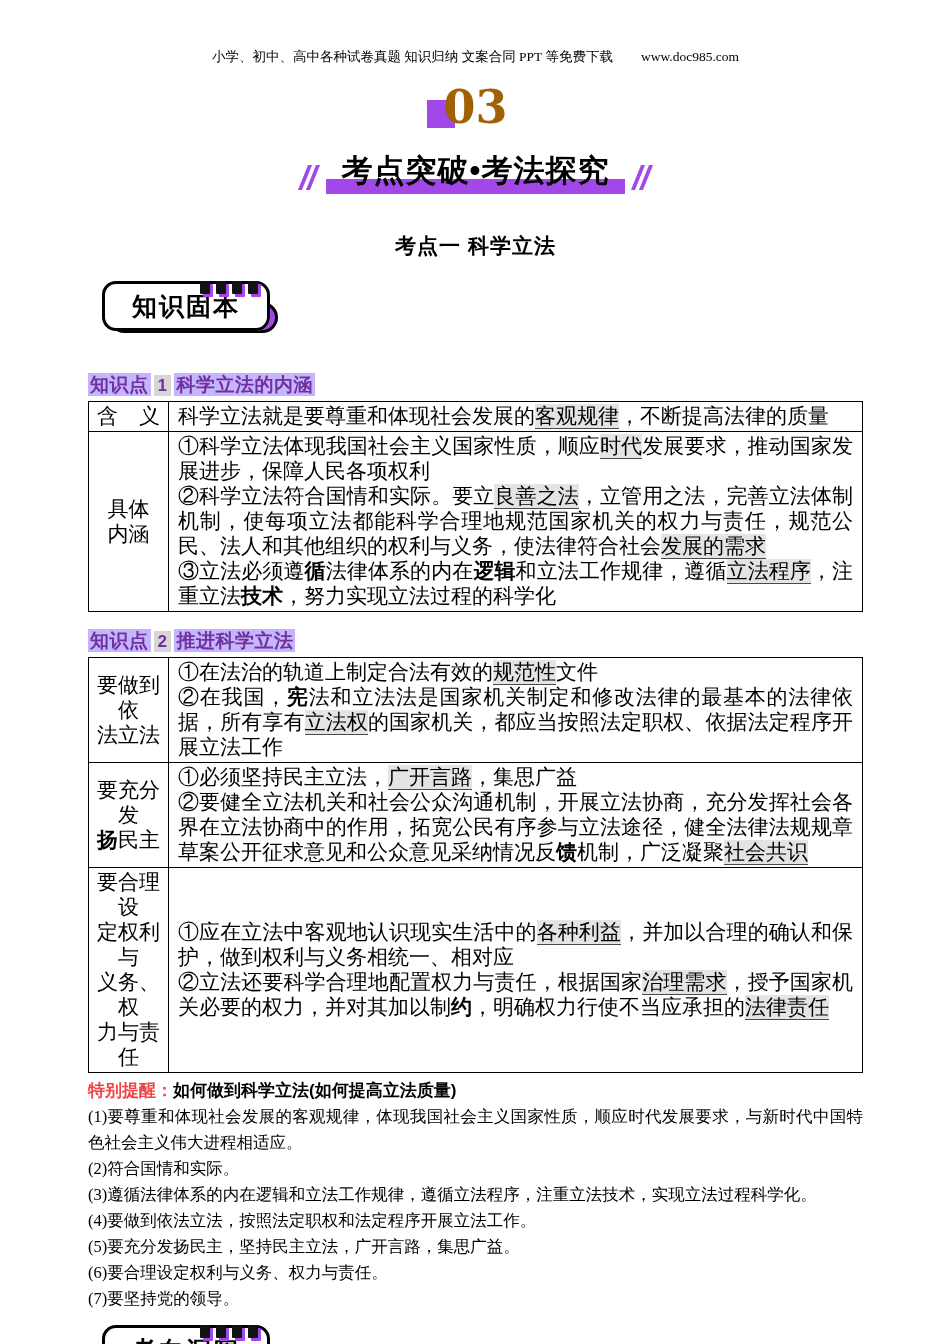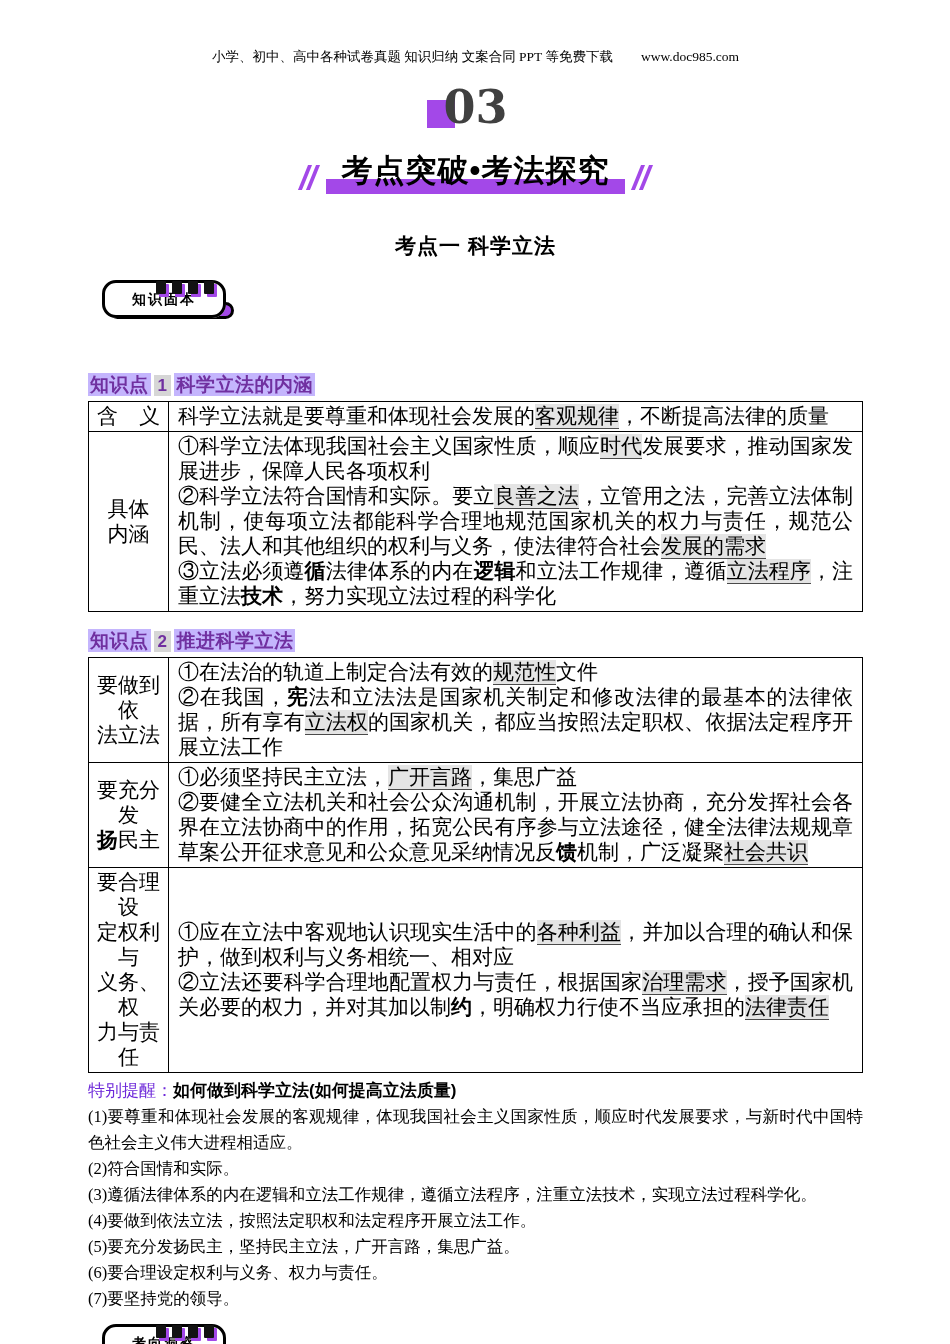--- a/index.html
+++ b/index.html
@@ -16,21 +16,21 @@
     text-align: center; font-size: 13.5px; color: #000;
     font-family: "Liberation Serif", serif; 
   }
   .doc-header .doc-url { margin-left: 28px; }
 
   
   .chapter { text-align: center; margin-top: 18px; }
   .chapter-num {
     position: relative; display: inline-block;
     font-family: "DejaVu Serif", serif; font-weight: bold;
-    font-size: 46px; line-height: 1; color: #404040; z-index: 1;
+    font-size: 46px; line-height: 1; color: #a16207; z-index: 1;
   }
   .chapter-num .num-text { position: relative; z-index: 1; }
   .purple-square {
     position: absolute; left: -16px; top: 16px; width: 28px; height: 28px;
     background: #a348e8; z-index: 0; display: inline-block;
   }
 
   
   .banner-row { display: flex; justify-content: center; align-items: flex-end; gap: 16px; margin-top: 20px; }
   .banner-title {
@@ -54,21 +54,21 @@
   
   .badge-wrap { margin-top: 30px; margin-left: 14px; height: 66px; }
   .badge { position: relative; display: inline-block; }
   .badge-back {
     position: absolute; left: 7px; top: 12px; right: -8px; bottom: -10px;
     background: #a348e8; border: 3px solid #000; border-radius: 18px;
   }
   .badge-front {
     position: relative; background: #fff; border: 3px solid #000; border-radius: 14px;
     padding: 8px 27px; font-family: "Liberation Sans", sans-serif;
-    font-weight: bold; font-size: 14px; letter-spacing: 2px; z-index: 1;
+    font-weight: bold; font-size: 25px; letter-spacing: 2px; z-index: 1;
   }
   .badge-squares { position: absolute; top: -9px; right: 12px; display: flex; gap: 6px; z-index: 2; }
   .badge-squares i { width: 10px; height: 13px; background: #121212; box-shadow: 3px 3px 0 #a348e8; border-radius: 1px; }
 
   
   .kp-heading {
     font-family: "Liberation Sans", sans-serif; font-weight: bold;
     font-size: 19px; color: #7030a0; margin-top: 16px; letter-spacing: 0.5px;
   }
   .kp-heading .hl { background: #c4b5fd; padding: 1px 2px; }
@@ -77,21 +77,21 @@
   
   table.kp-table { width: 100%; border-collapse: collapse; margin-top: 3px; }
   table.kp-table td { border: 1.4px solid #000; font-size: 21px; line-height: 25px; vertical-align: middle; }
   td.tl { width: 80px; text-align: center; white-space: pre-line; padding: 2px 5px; }
   td.tc { padding: 2px 9px; }
   .para { text-align: justify; }
 
   
   .st-b { font-weight: bold; }
   .st-u { background: #e4e4e4; border-bottom: 1.4px solid #4a4a4a; }
-  .st-r { color: #6d28d9; font-weight: normal; }
+  .st-r { color: #ef4444; font-weight: bold; }
 
   
   .reminder { margin-top: 5px; font-size: 16.5px; line-height: 26px; }
   .rem-title { font-family: "Liberation Sans", sans-serif; font-size: 17px; }
   .rem-item { text-align: justify; }
 </style>
 </head>
 <body>
 
 <div class="page">

